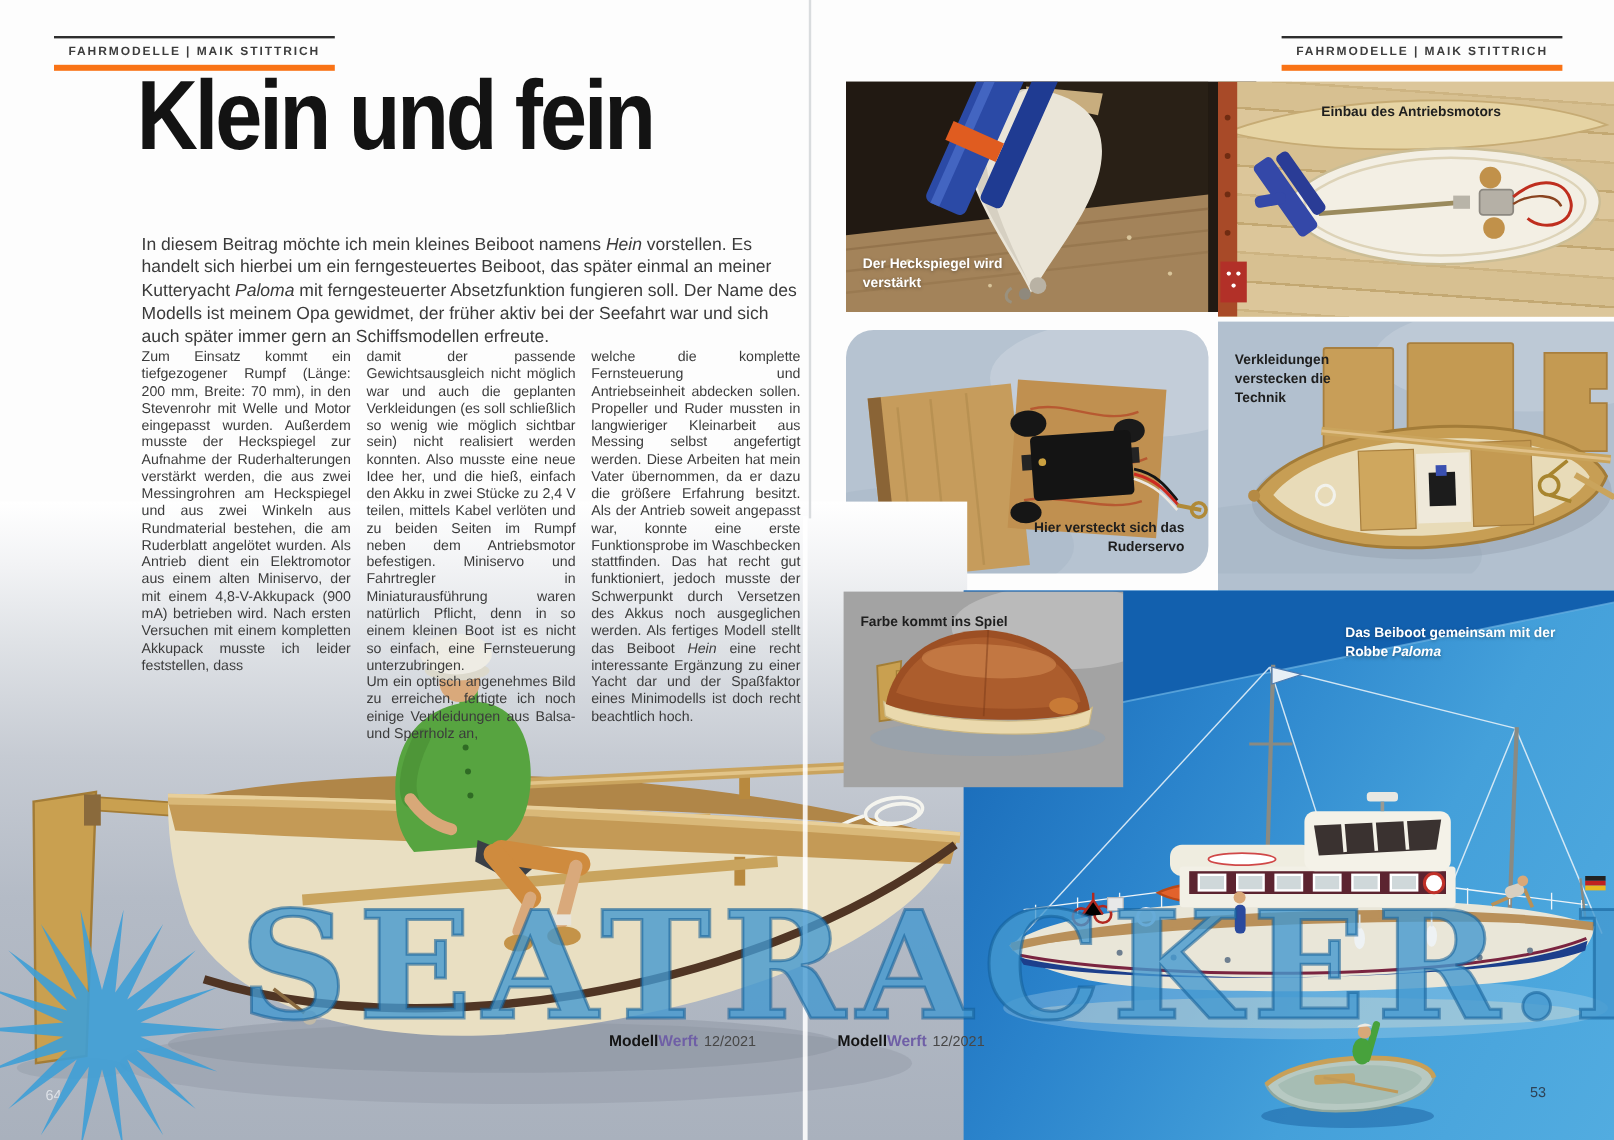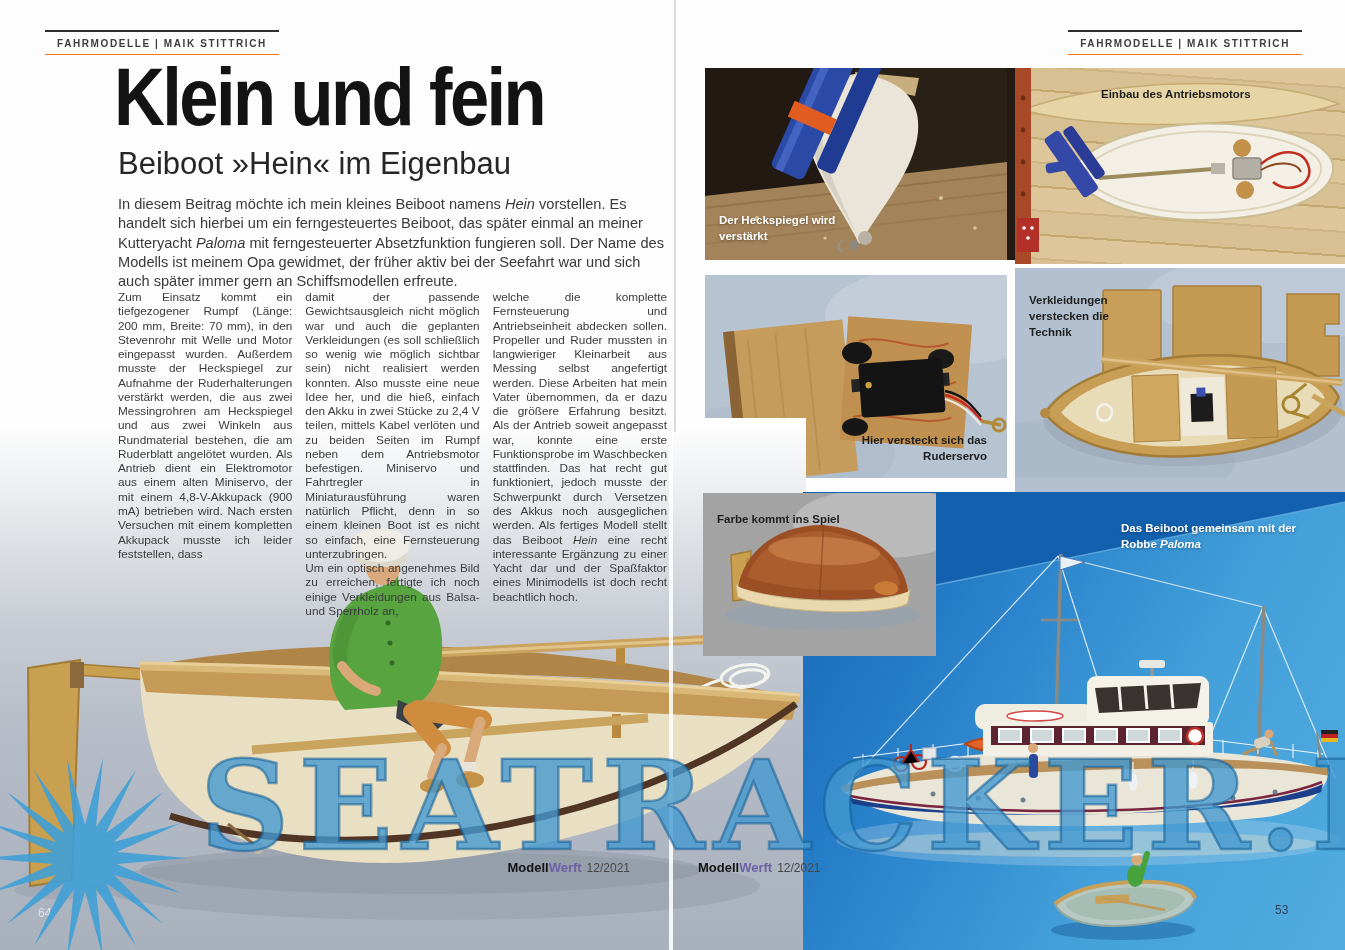--- a/index.html
+++ b/index.html
@@ -4,42 +4,42 @@
 <style>
   html,body{margin:0;padding:0;background:#888;}
   .spread{
     position:relative;width:1345px;height:950px;margin:0 auto;
     background:#fdfdfd;overflow:hidden;
     font-family:"Liberation Sans",sans-serif;
   }
   .abs{position:absolute;}
   
   .kicker{
-    border-top:2px solid #2e2e2e;border-bottom:1px solid #f97316;
+    border-top:2px solid #2e2e2e;border-bottom:5px solid #f97316;
     padding:6px 12px 5px 12px;font-size:10px;font-weight:bold;
     letter-spacing:1.6px;color:#3d3d3d;background:transparent;white-space:nowrap;
   }
   .kicker-left{left:45px;top:30px;}
   .kicker-right{right:43px;top:30px;}
   
   .title{
     left:114px;top:56px;font-size:82px;line-height:1;font-weight:bold;
     color:#131313;letter-spacing:-3px;white-space:nowrap;
     transform:scaleX(.86);transform-origin:left top;z-index:2;
   }
   .subtitle{left:118px;top:146px;font-size:31px;font-weight:normal;color:#262626;z-index:2;}
   .intro{left:118px;top:195px;width:553px;font-size:14.6px;line-height:1.32;color:#3a3a3a;z-index:2;}
   .cols{left:118px;top:290px;width:549px;display:flex;gap:13px;z-index:2;}
   .col{width:175px;font-size:11.8px;line-height:1.21;color:#3b3b3b;text-align:justify;}
   
   .photo{position:absolute;overflow:hidden;}
   #photo1{left:705px;top:68px;width:342px;height:192px;background:#221a13;}
   #photo2{left:1015px;top:68px;width:330px;height:196px;
     background:repeating-linear-gradient(184deg,#dcc69a 0 22px,#cdb482 22px 24px,#d7c091 24px 46px,#c3a872 46px 48px);padding-left:48px;}
-  #photo3{left:705px;top:275px;width:302px;height:203px;background:#b6c3d1;}
+  #photo3{left:705px;top:275px;width:302px;height:203px;background:#b6c3d1;border-radius:23px;}
   #photo4{left:1015px;top:268px;width:330px;height:252px;background:#b2c0cf;}
   #photo5{left:703px;top:493px;width:233px;height:163px;background:#a3a3a3;z-index:4;}
   #photo6{left:803px;top:492px;width:542px;height:458px;z-index:2;
     background:linear-gradient(118deg,#1565b4 0%,#2b84cc 34%,#44a0da 64%,#52ace0 100%);}
   .photo svg{position:absolute;left:0;top:0;}
   .cap{position:absolute;font-weight:bold;font-size:11.5px;line-height:1.4;z-index:3;}
   .cap-white{color:#fff;text-shadow:0 1px 3px rgba(0,0,0,.35);}
   .cap-dark{color:#1e1e1e;}
   
   .fabric{
@@ -138,21 +138,20 @@
   <div class="abs gutter-bottom"></div>
 
   <div class="abs kicker kicker-left">
     <span>FAHRMODELLE | MAIK STITTRICH</span>
   </div>
   <div class="abs kicker kicker-right">
     <span>FAHRMODELLE | MAIK STITTRICH</span>
   </div>
 
   <div class="abs title">Klein und fein</div>
-  <div class="abs subtitle">Beiboot »Hein« im Eigenbau</div>
   <div class="abs intro"><span>In diesem Beitrag möchte ich mein kleines Beiboot namens </span><span style="font-style: italic;">Hein</span><span> vorstellen. Es handelt sich hierbei um ein ferngesteuertes Beiboot, das später einmal an meiner Kutteryacht </span><span style="font-style: italic;">Paloma</span><span> mit ferngesteuerter Absetzfunktion fungieren soll. Der Name des Modells ist meinem Opa gewidmet, der früher aktiv bei der Seefahrt war und sich auch später immer gern an Schiffsmodellen erfreute.</span></div>
 
   <div class="abs cols">
     <div class="col"><span>Zum Einsatz kommt ein tiefgezogener Rumpf (Länge: 200 mm, Breite: 70 mm), in den Stevenrohr mit Welle und Motor eingepasst wurden. Außerdem musste der Heckspiegel zur Aufnahme der Ruderhalterungen verstärkt werden, die aus zwei Messingrohren am Heckspiegel und aus zwei Winkeln aus Rundmaterial bestehen, die am Ruderblatt angelötet wurden. Als Antrieb dient ein Elektromotor aus einem alten Miniservo, der mit einem 4,8-V-Akkupack (900 mA) betrieben wird. Nach ersten Versuchen mit einem kompletten Akkupack musste ich leider feststellen, dass</span></div>
     <div class="col"><span>damit der passende Gewichtsausgleich nicht möglich war und auch die geplanten Verkleidungen (es soll schließlich so wenig wie möglich sichtbar sein) nicht realisiert werden konnten. Also musste eine neue Idee her, und die hieß, einfach den Akku in zwei Stücke zu 2,4 V teilen, mittels Kabel verlöten und zu beiden Seiten im Rumpf neben dem Antriebsmotor befestigen. Miniservo und Fahrtregler in Miniaturausführung waren natürlich Pflicht, denn in so einem kleinen Boot ist es nicht so einfach, eine Fernsteuerung unterzubringen.</span><br><span>Um ein optisch angenehmes Bild zu erreichen, fertigte ich noch einige Verkleidungen aus Balsa- und Sperrholz an,</span></div>
     <div class="col"><span>welche die komplette Fernsteuerung und Antriebseinheit abdecken sollen. Propeller und Ruder mussten in langwieriger Kleinarbeit aus Messing selbst angefertigt werden. Diese Arbeiten hat mein Vater übernommen, da er dazu die größere Erfahrung besitzt. Als der Antrieb soweit angepasst war, konnte eine erste Funktionsprobe im Waschbecken stattfinden. Das hat recht gut funktioniert, jedoch musste der Schwerpunkt durch Versetzen des Akkus noch ausgeglichen werden. Als fertiges Modell stellt das Beiboot </span><span style="font-style: italic;">Hein</span><span> eine recht interessante Ergänzung zu einer Yacht dar und der Spaßfaktor eines Minimodells ist doch recht beachtlich hoch.</span></div>
   </div>
 
   <div class="photo" id="photo1">
     <svg width="302" height="192" viewBox="0 0 302 192">

